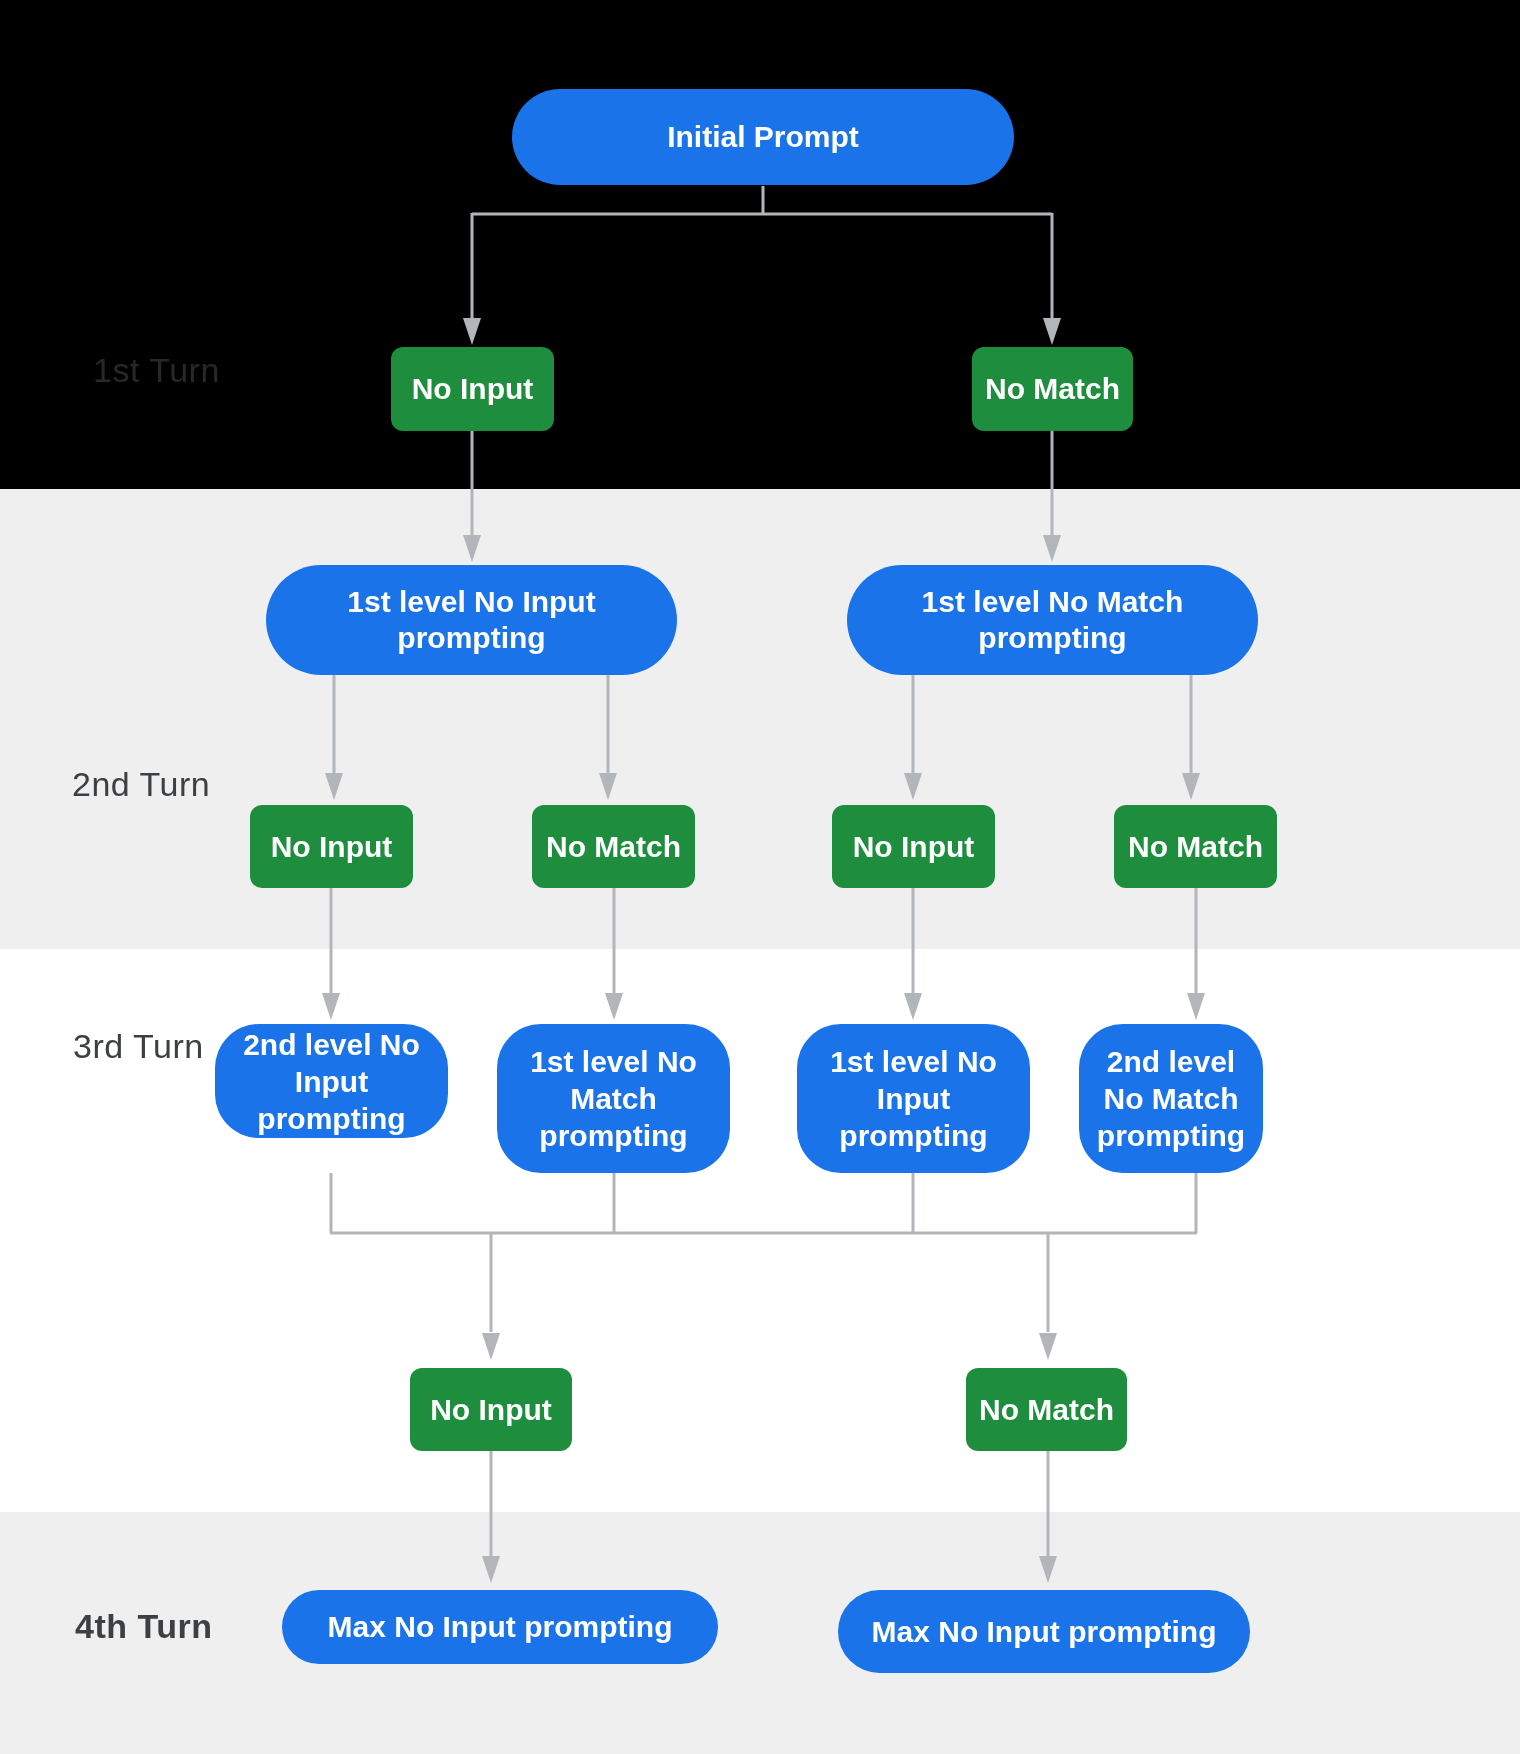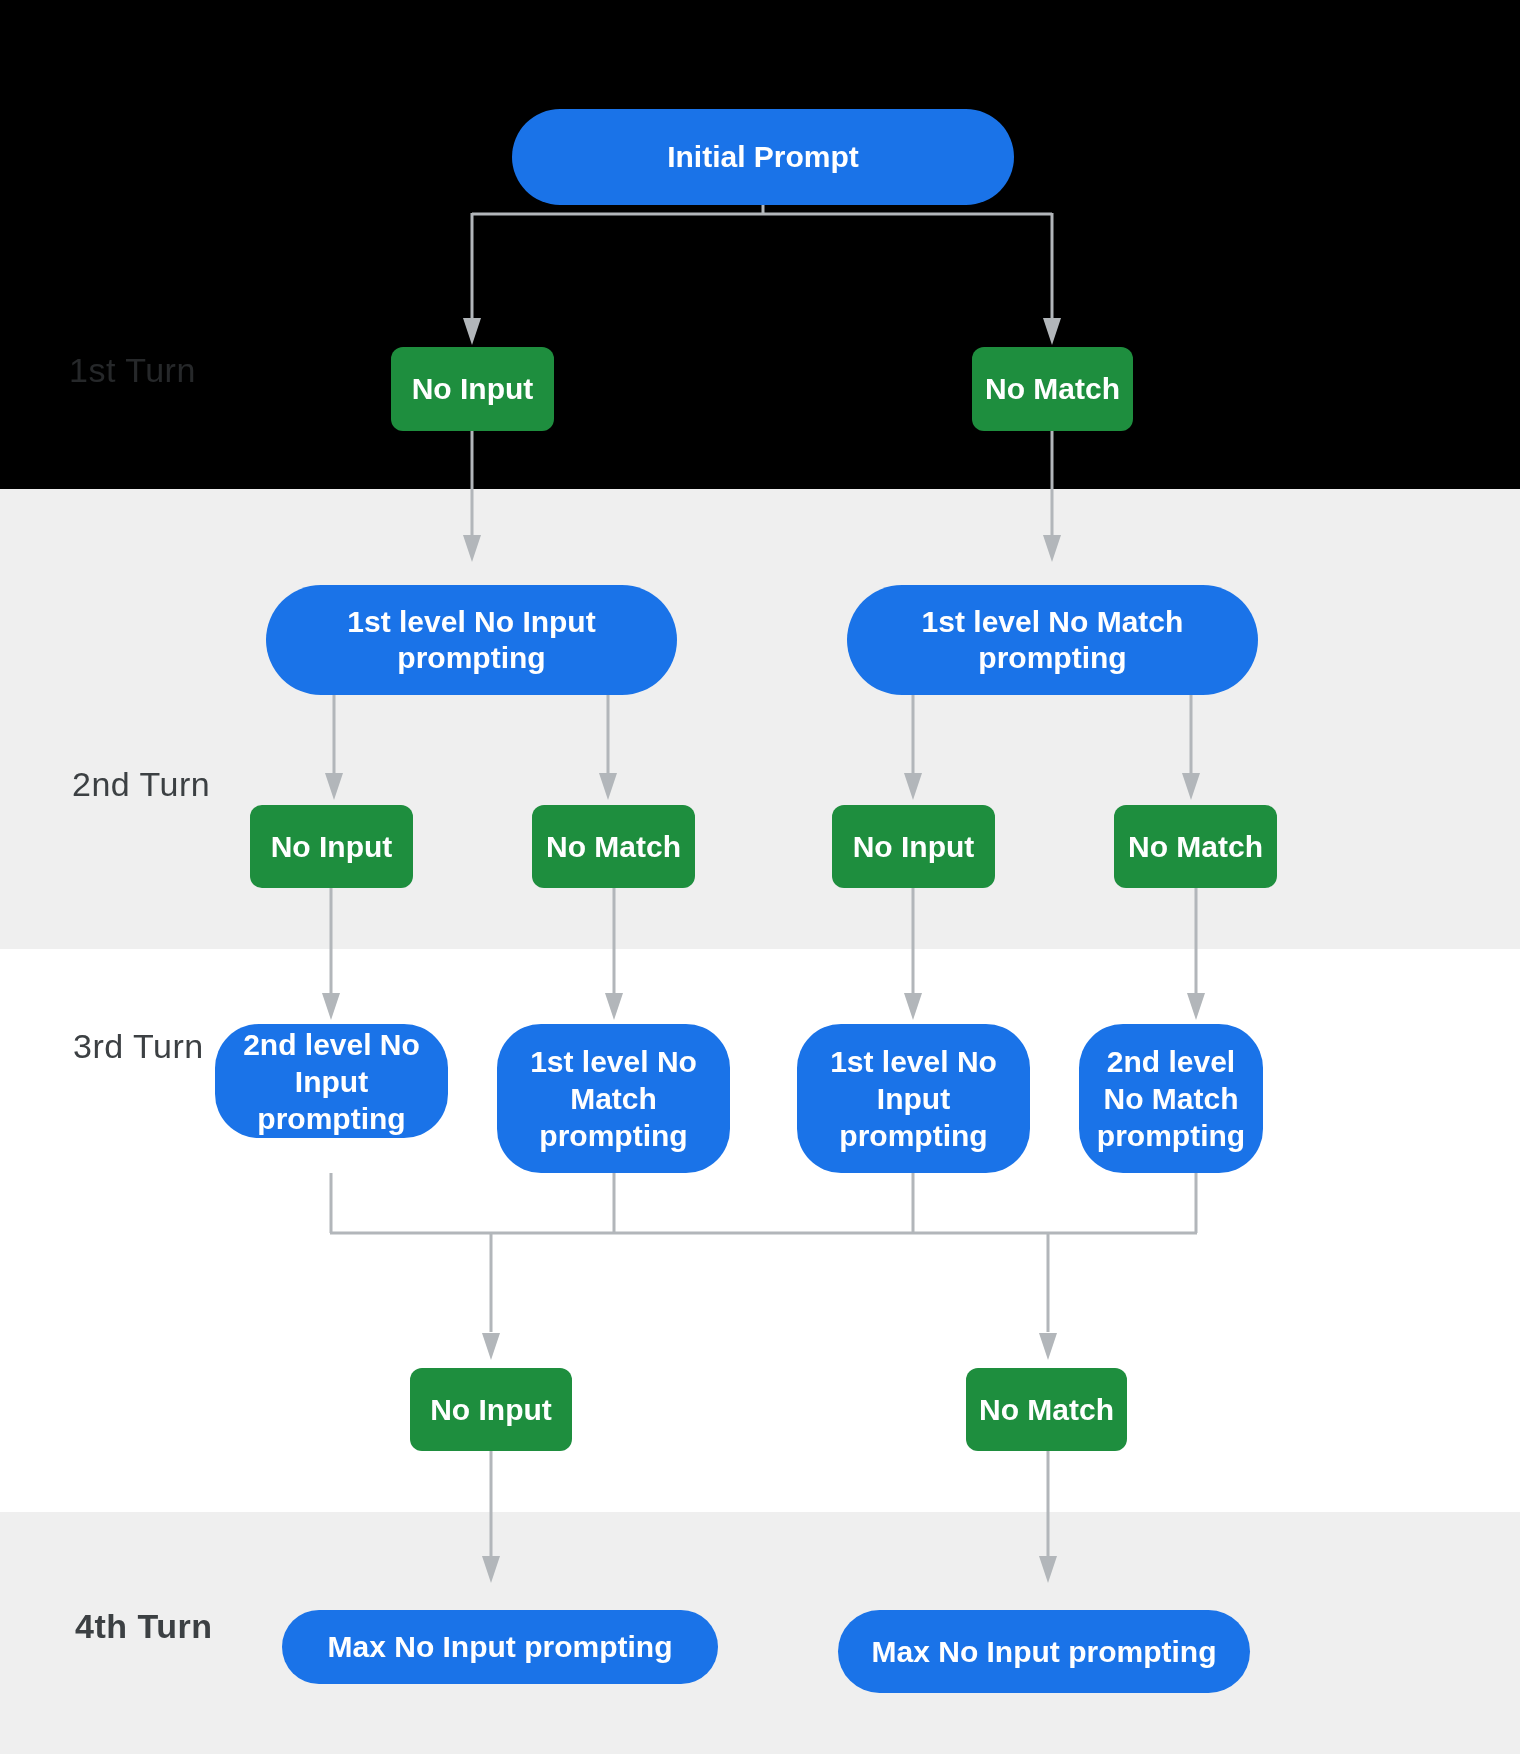--- a/index.html
+++ b/index.html
@@ -15,30 +15,30 @@
   .band-4 { top:1512px; height:242px; background:var(--gray-band,#efefef); }
 
   .connectors { position:absolute; left:0; top:0; }
   .connector { stroke:var(--connector,#b2b6ba); stroke-width:3; fill:none; }
   .arrowhead { fill:var(--connector,#b2b6ba); }
 
   .turn-label {
     position:absolute; font-size:34px; font-weight:400; white-space:nowrap;
     color:var(--turn-label,#3c4043); letter-spacing:0.5px;
   }
-  .turn-label.on-black { color:var(--turn-label-on-black,#26282a); }
+  .turn-label.on-black { color:var(--turn-label-on-black,#26282a);margin-left:24px; }
 
   .node {
     position:absolute; box-sizing:border-box;
     display:flex; align-items:center; justify-content:center;
     text-align:center; color:var(--node-text,#fff);
     font-size:30px; font-weight:600; line-height:36px;
   }
   .green-box { background:var(--green,#1e8e3e); border-radius:12px; }
-  .blue-pill { background:var(--blue,#1a73e8);margin-top:20px; }
+  .blue-pill { background:var(--blue,#1a73e8); }
   .blue-box  { background:var(--blue,#1a73e8); border-radius:44px; padding:0 14px; line-height:37px; }
 </style>
 </head>
 <body>
 
 <div class="canvas">
 
   <div class="band band-1"></div>
   <div class="band band-2"></div>
   <div class="band band-3"></div>

